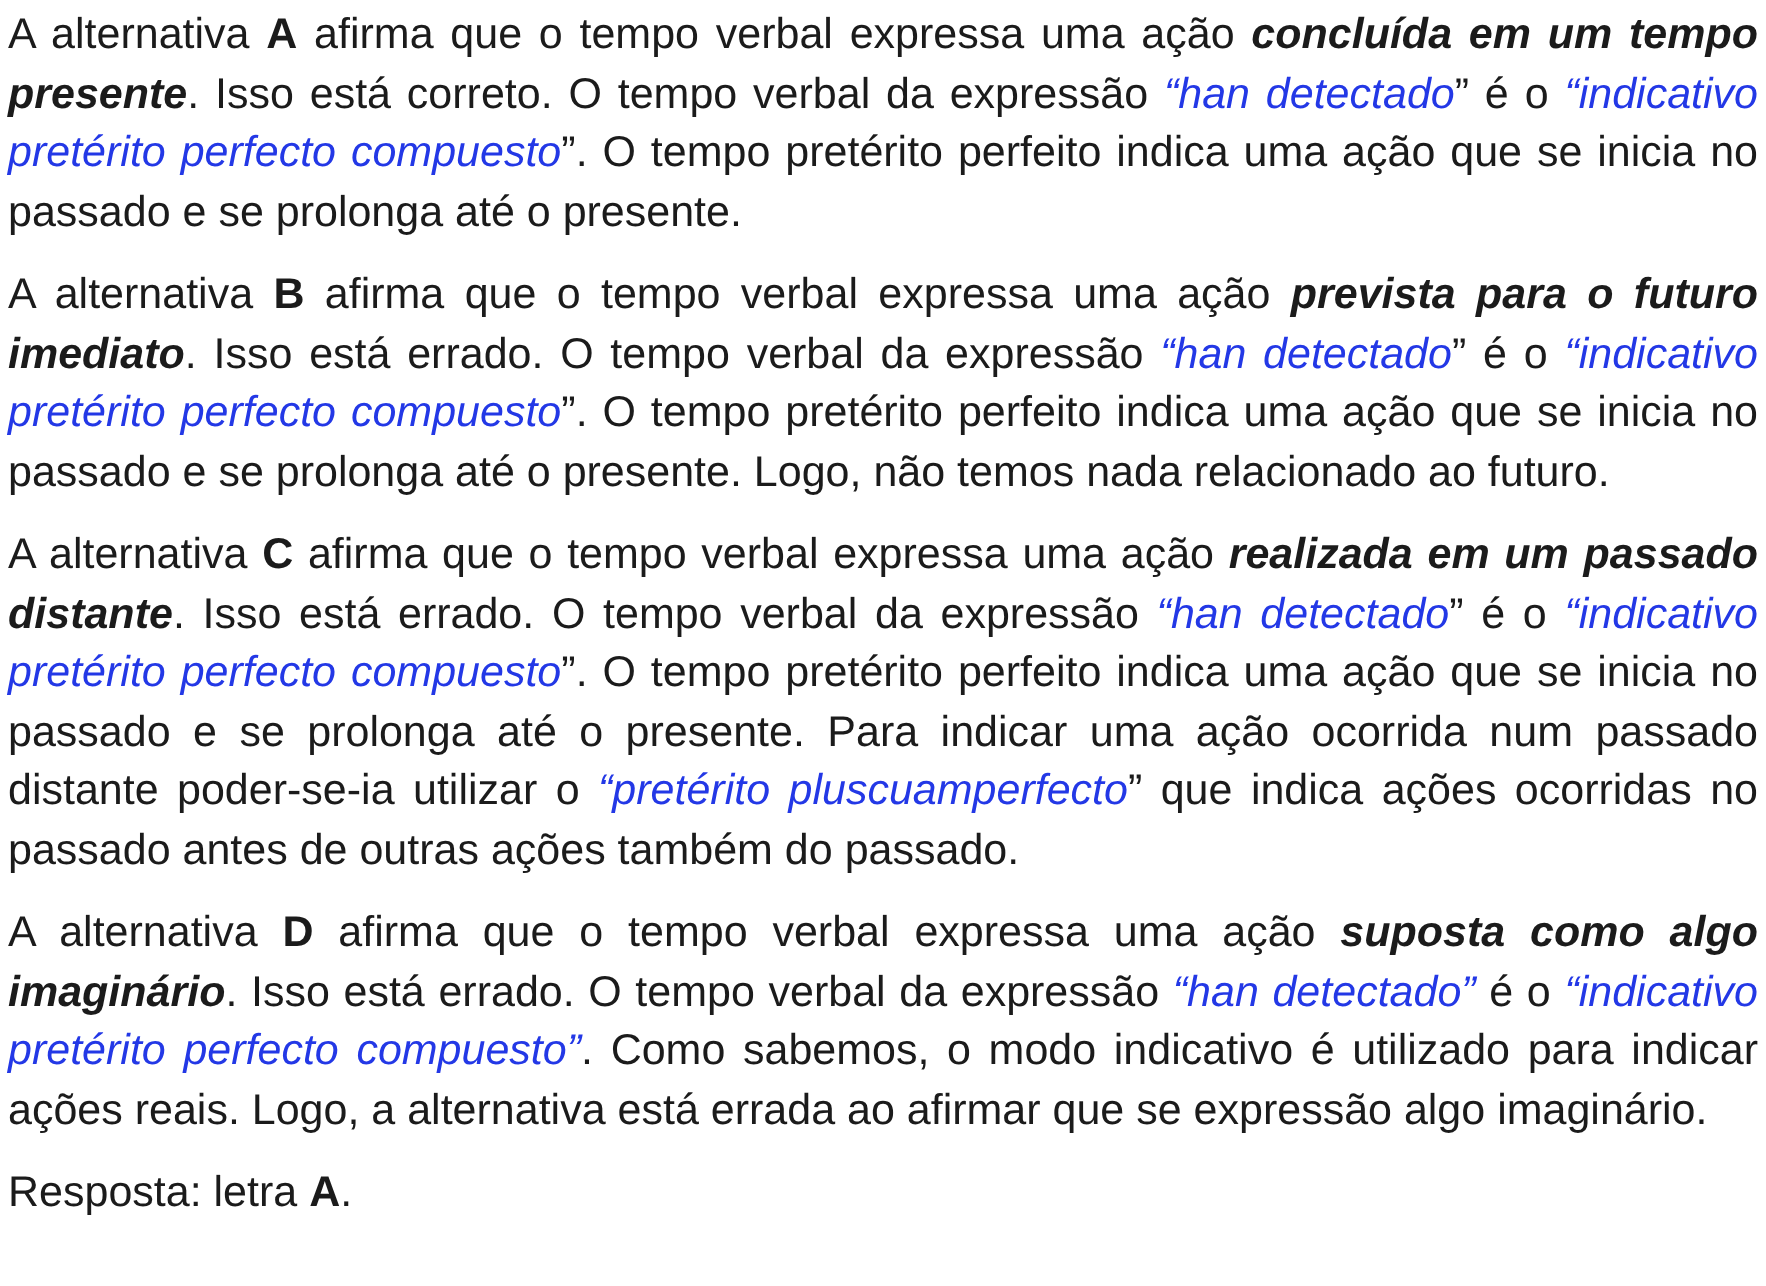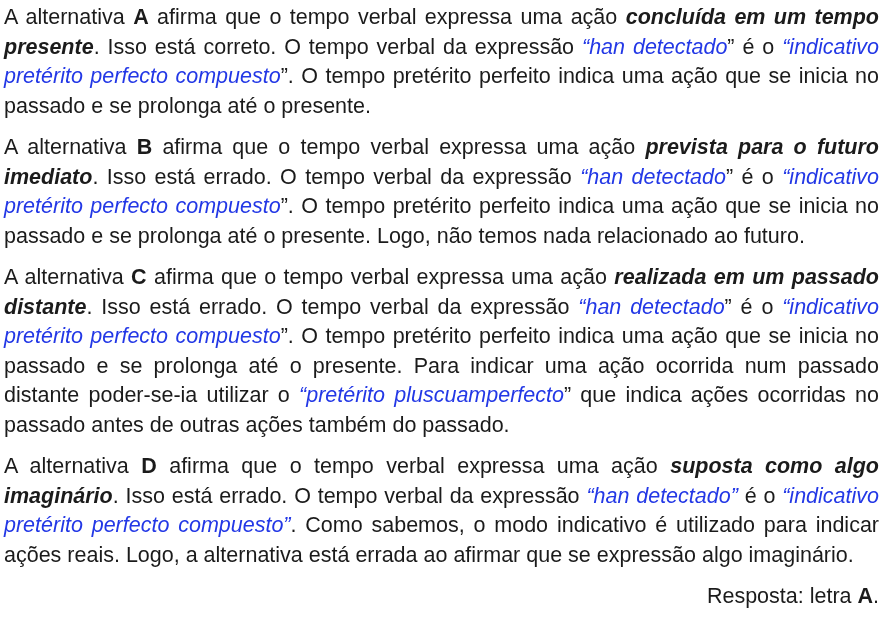--- a/index.html
+++ b/index.html
@@ -19,21 +19,21 @@
     color: #1b1b1b;
     overflow: hidden;
   }
   .page p {
     margin: 0 0 12px 0;
     text-align: justify;
     text-justify: inter-word;
   }
   .page p:last-child {
     margin-bottom: 0;
-    text-align: right;
+    text-align: left;
   }
   .r-n  { font-weight: 400; font-style: normal; }
   .r-b  { font-weight: 700; font-style: normal; }
   .r-bi { font-weight: 700; font-style: italic; }
   .r-blue { font-weight: 400; font-style: italic; color: var(--accent-blue, #2338e6); }
 </style>
 </head>
 <body>
 
 <div class="page" style="background: rgb(255, 255, 255); color: rgb(27, 27, 27);">

